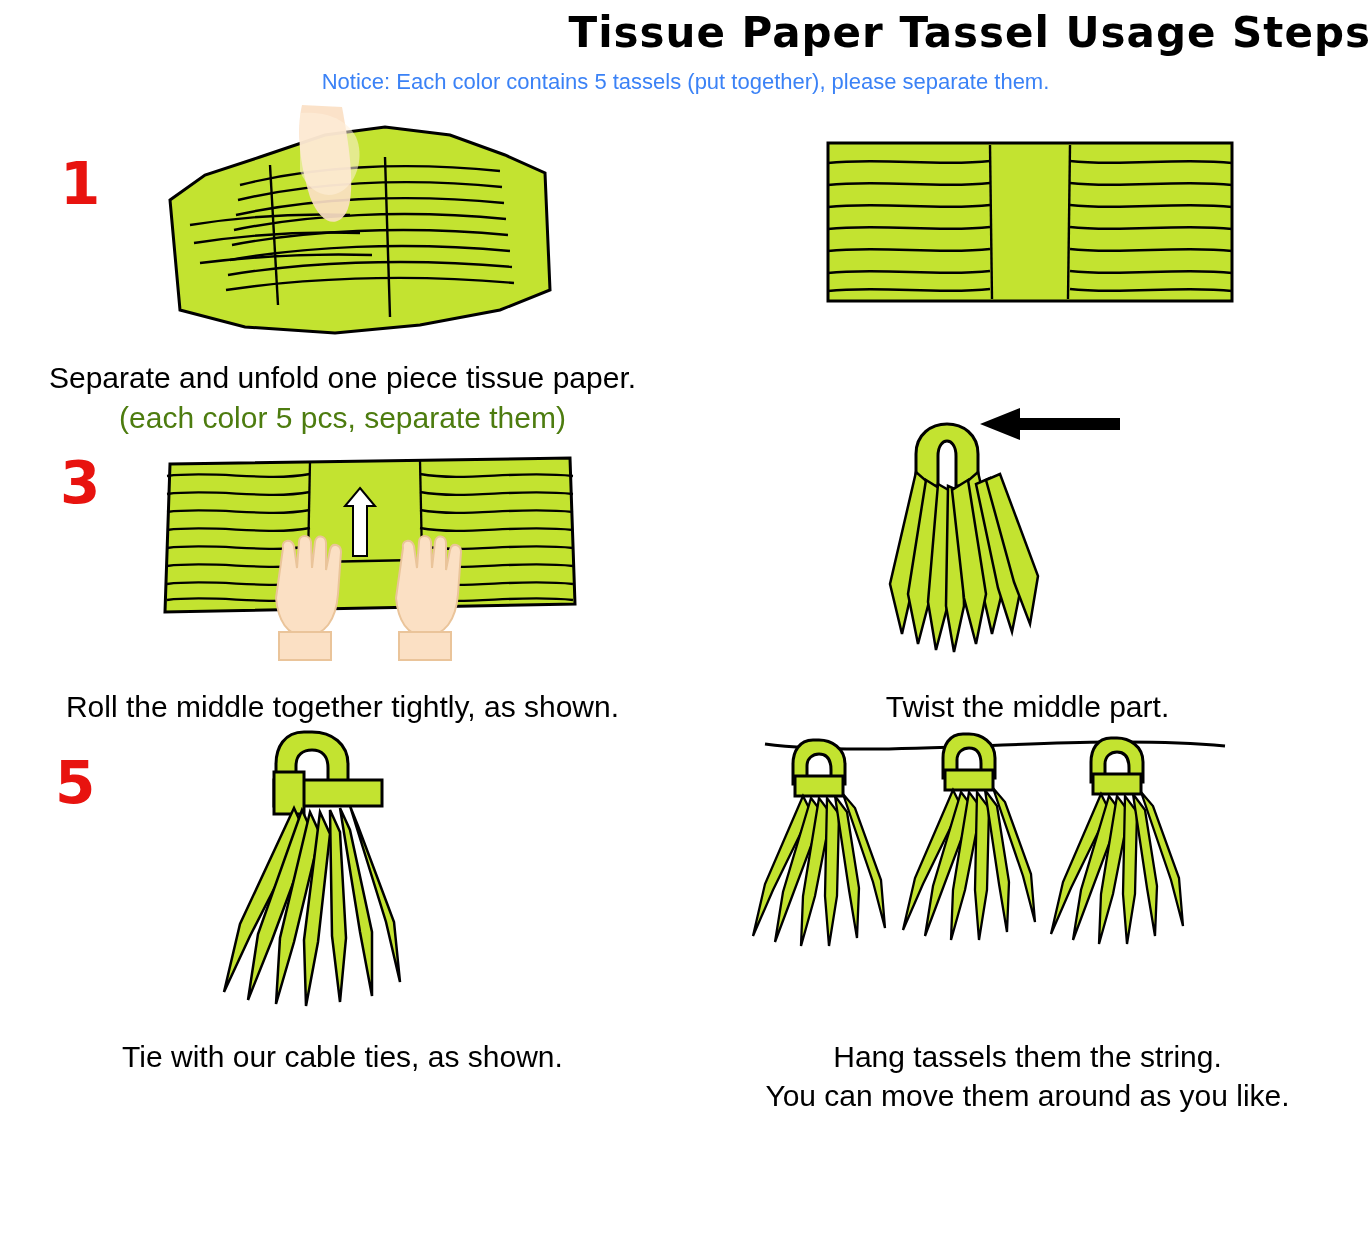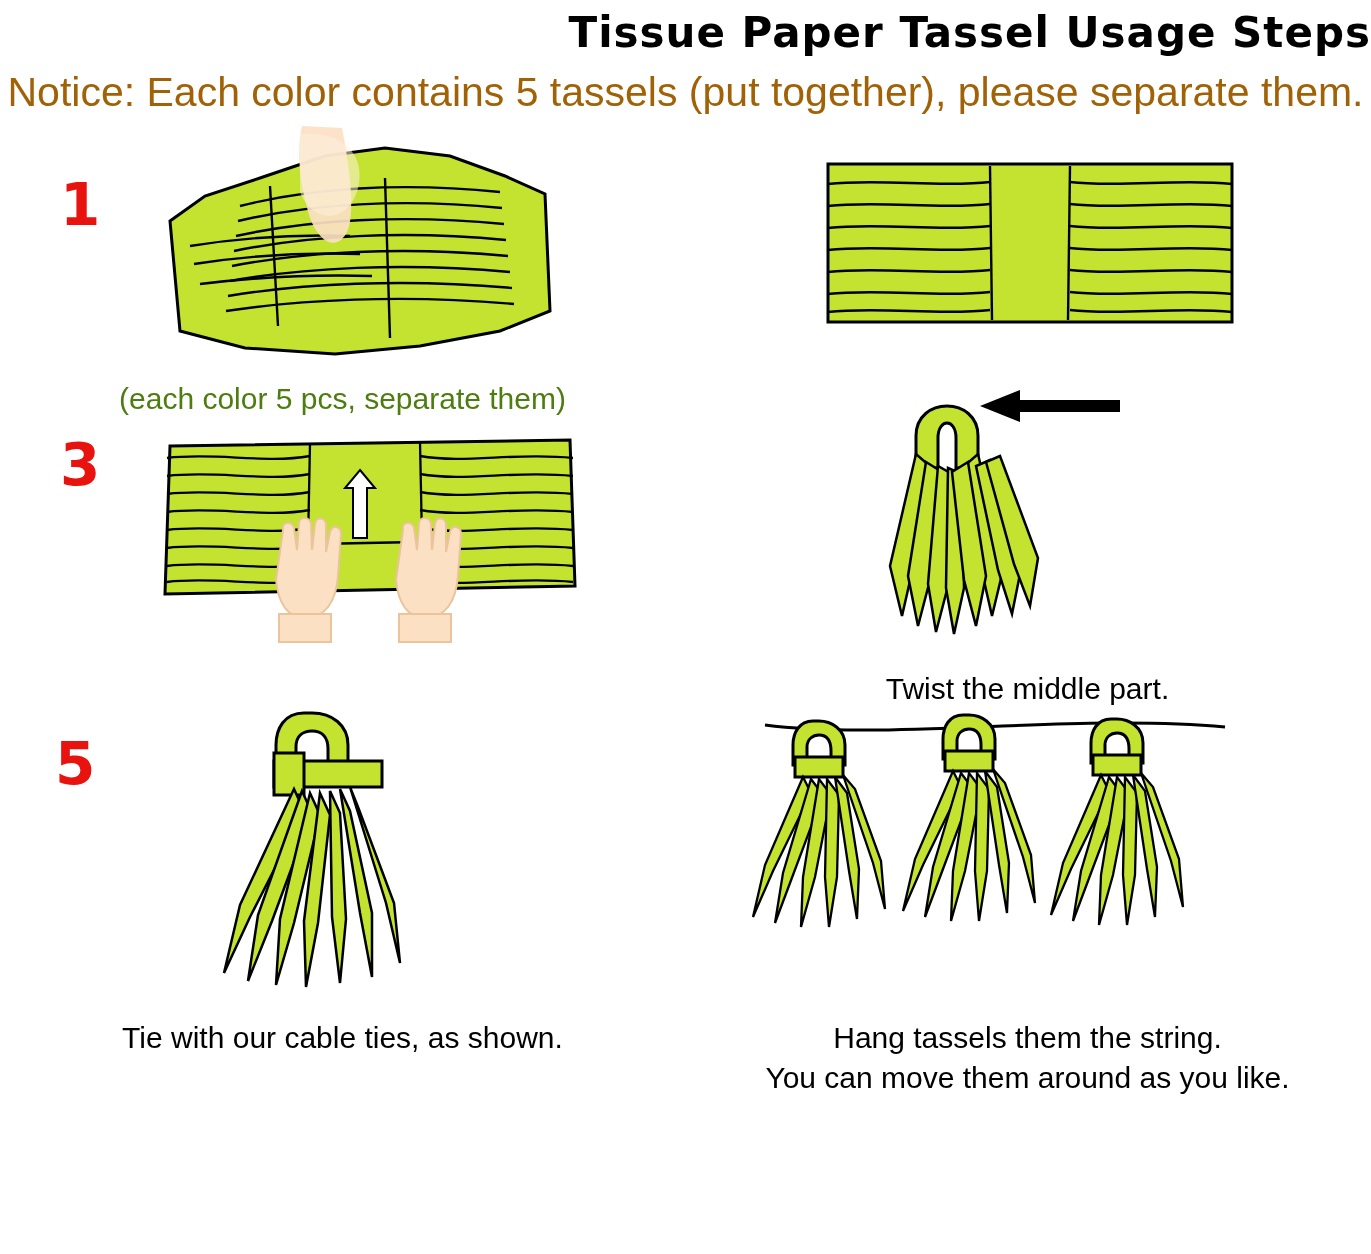--- a/index.html
+++ b/index.html
@@ -23,22 +23,22 @@
   .title {
     text-align: right;
     font-size: 42px;
     font-weight: bold;
     letter-spacing: 1px;
     margin: 8px 0 0 0;
     font-family: "DejaVu Sans", sans-serif;
   }
   .notice {
     text-align: center;
-    font-size: 41px;
-    color: #a16207;
+    font-size: 22px;
+    color: #3b82f6;
     margin: 12px 0 0 0;
     white-space: nowrap;
   }
   .grid {
     position: relative;
     margin-top: 10px;
   }
   .row {
     display: flex;
     width: 1371px;
@@ -119,20 +119,21 @@
                 <path d="M120 60 L128 200"></path>
                 <path d="M235 52 L240 212"></path>
               </g>
 
               <path d="M152 0 C146 26 150 60 160 92 C170 118 186 124 196 108 C206 90 200 44 192 2 Z" fill="#fbe0c4" opacity="0.92" stroke="none" transform="translate(0,0)"></path>
               <path d="M150 8 C172 6 196 12 206 32 C214 50 208 76 192 86 C176 96 158 86 150 66 Z" fill="#fff0dc" opacity="0.55" stroke="none"></path>
             </svg>
           </div>
         </div>
         <div class="cap-wrap">
+          <div class="caption">Separate and unfold one piece tissue paper.</div>
           <div class="caption red">(each color 5 pcs, separate them)</div>
         </div>
       </div>
 
       <div class="cell">
 
         <div class="art">
           <div class="svgwrap" style="left:135px; top:30px;">
             <svg width="420" height="180" viewBox="0 0 420 180">
               <rect x="8" y="8" width="404" height="158" fill="#c3e330" stroke="#000" stroke-width="3"></rect>
@@ -197,20 +198,23 @@
                 <rect x="124" y="188" width="52" height="28" fill="#fbe0c4" stroke="#eac49a" stroke-width="2"></rect>
               </g>
 
               <g>
                 <path d="M248 104 C246 96 256 94 259 102 L262 124 L264 98 C264 90 275 90 276 98 L277 124 L280 98 C281 90 291 91 291 99 L291 126 L295 106 C297 98 306 100 306 108 L303 150 C301 176 290 192 270 192 C252 192 243 176 241 154 Z" fill="#fbe0c4" stroke="#eac49a" stroke-width="2"></path>
                 <rect x="244" y="188" width="52" height="28" fill="#fbe0c4" stroke="#eac49a" stroke-width="2"></rect>
               </g>
             </svg>
           </div>
         </div>
+        <div class="cap-wrap">
+          <div class="caption">Roll the middle together tightly, as shown.</div>
+        </div>
       </div>
 
       <div class="cell">
 
         <div class="art">
           <div class="svgwrap" style="left:175px; top:-40px;">
             <svg width="460" height="300" viewBox="0 0 460 300">
 
               <g>
                 <path d="M120 30 L160 14 L160 24 L260 24 L260 36 L160 36 L160 46 Z" fill="#000"></path>

